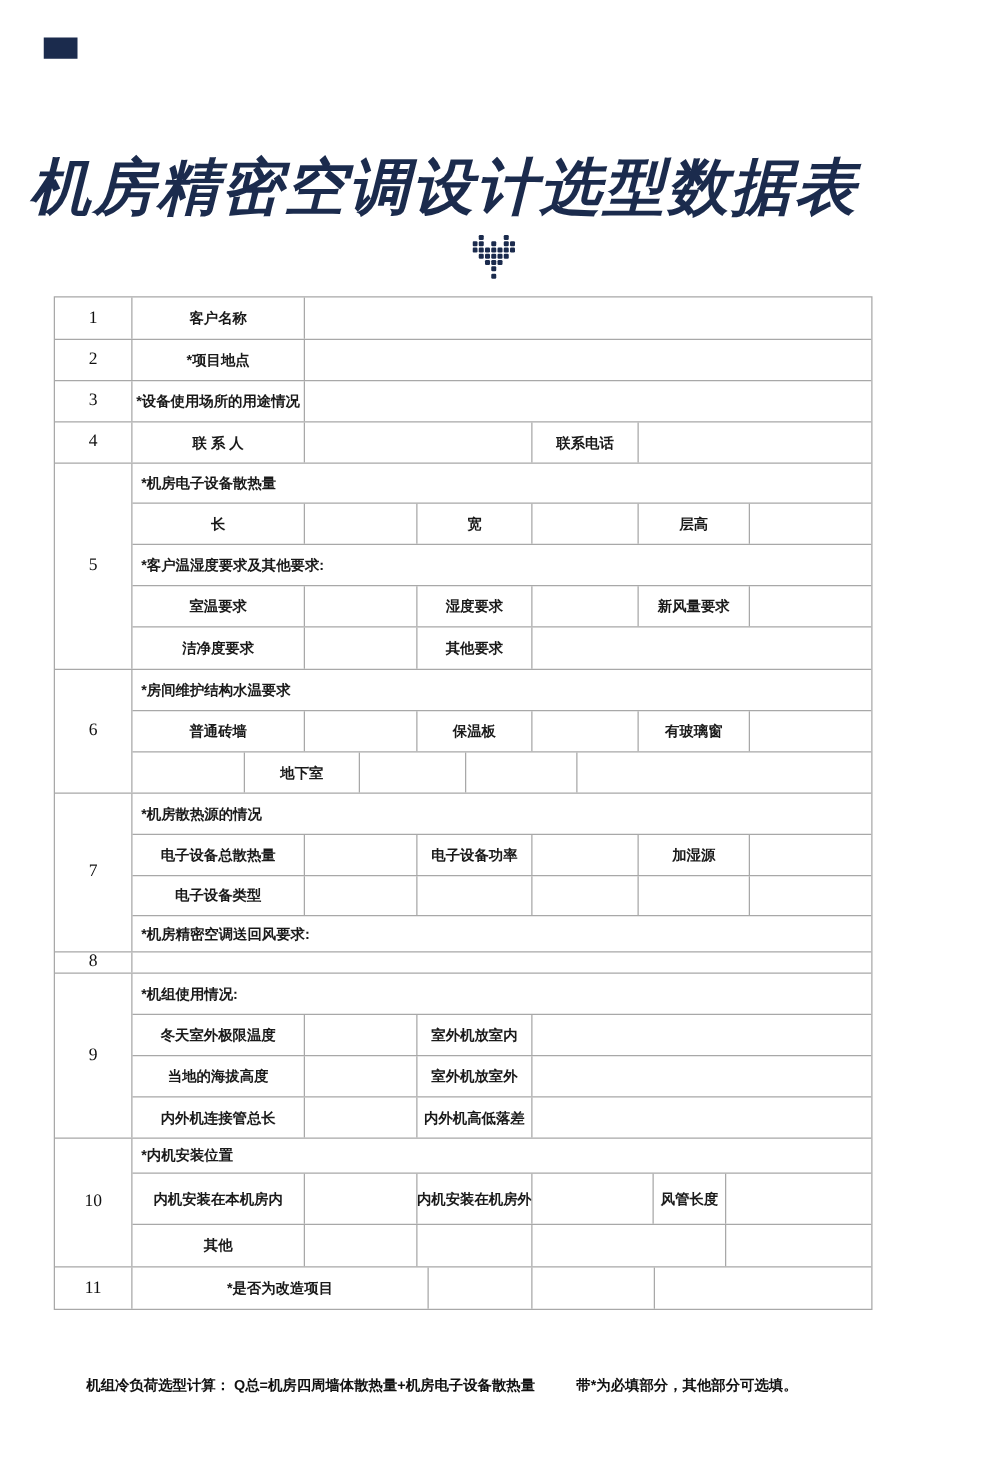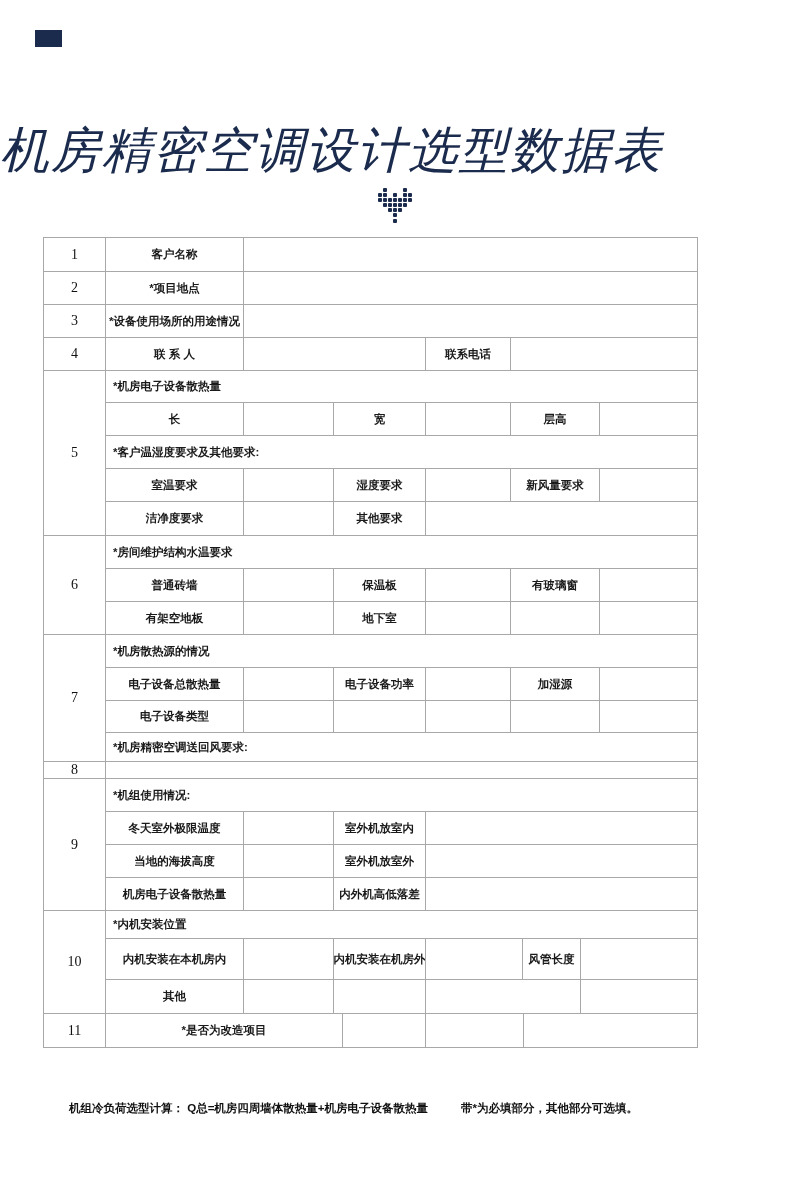--- a/index.html
+++ b/index.html
@@ -2,22 +2,22 @@
 <html><head>
 <meta charset="utf-8">
 <style>
   html,body{margin:0;padding:0;}
   body{
     width:790px;height:1179px;position:relative;background:#ffffff;
     font-family:"Liberation Sans",sans-serif;color:#1a1a1a;overflow:hidden;
   }
   .corner-mark{position:absolute;left:35px;top:30px;width:27px;height:17px;background:#1b2b4d;}
   .title{
-    position:absolute;top:122px;left:0;width:710px;text-align:left;
-    font-size:49px;font-weight:400;font-style:italic;letter-spacing:2px;
+    position:absolute;top:122px;left:0;width:710px;text-align:center;
+    font-size:49px;font-weight:700;font-style:italic;letter-spacing:2px;
     color:#1b2b4d;white-space:nowrap;line-height:1.15;
   }
   .logo-wrap{position:absolute;top:188px;left:0;width:790px;display:flex;justify-content:center;}
   
   .form{
     position:absolute;left:43px;top:237px;width:655px;
     border:1px solid #a8a8a8;box-sizing:border-box;
     display:flex;flex-direction:column;background:#fff;
   }
   .band{display:flex;border-bottom:1px solid #a8a8a8;}
@@ -171,21 +171,20 @@
       </div>
       <div class="tr">
         <div class="td lbl" style="width:138px">普通砖墙</div>
         <div class="td" style="width:90px"></div>
         <div class="td lbl" style="width:92px">保温板</div>
         <div class="td" style="width:85px"></div>
         <div class="td lbl" style="width:89px">有玻璃窗</div>
         <div class="td fl"></div>
       </div>
       <div class="tr h32">
-        <div class="td lbl" style="width:138px">有架空地板</div>
         <div class="td" style="width:90px"></div>
         <div class="td lbl" style="width:92px">地下室</div>
         <div class="td" style="width:85px"></div>
         <div class="td" style="width:89px"></div>
         <div class="td fl"></div>
       </div>
     </div>
   </div>
 
   <div class="band">
@@ -232,21 +231,21 @@
         <div class="td lbl" style="width:92px">室外机放室内</div>
         <div class="td fl"></div>
       </div>
       <div class="tr">
         <div class="td lbl" style="width:138px">当地的海拔高度</div>
         <div class="td" style="width:90px"></div>
         <div class="td lbl" style="width:92px">室外机放室外</div>
         <div class="td fl"></div>
       </div>
       <div class="tr h32">
-        <div class="td lbl" style="width:138px">机房电子设备散热量</div>
+        <div class="td lbl" style="width:138px">内外机连接管总长</div>
         <div class="td" style="width:90px"></div>
         <div class="td lbl" style="width:92px">内外机高低落差</div>
         <div class="td fl"></div>
       </div>
     </div>
   </div>
 
   <div class="band">
     <div class="num">10</div>
     <div class="rows">

